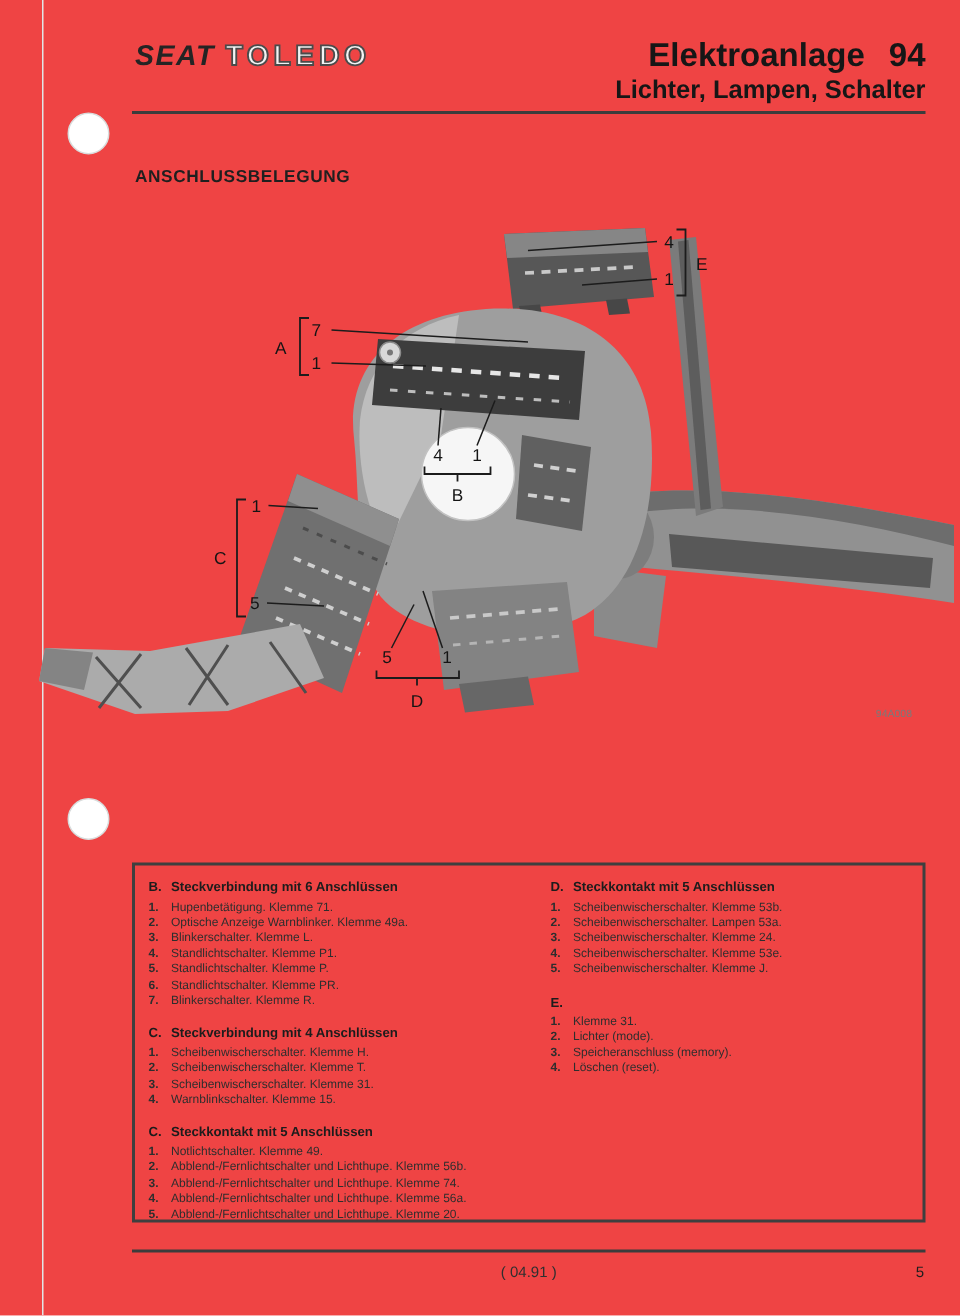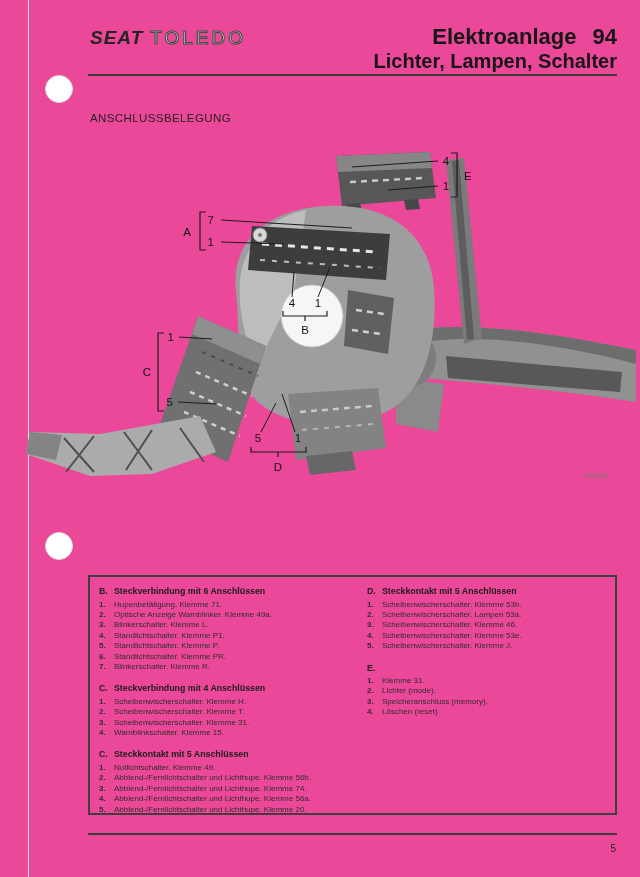--- a/index.html
+++ b/index.html
@@ -1,34 +1,34 @@
 <!DOCTYPE html>
 <html><head>
 <meta charset="utf-8">
 <style>
   html,body{margin:0;padding:0;background:#ffffff;}
-  .page{position:relative;width:640px;height:877px;background:#ec4899;overflow:hidden;
+  .page{position:relative;width:640px;height:877px;background:#ef4444;overflow:hidden;
         font-family:"Liberation Sans",sans-serif;color:#2b2b2b;}
   .edge-line{position:absolute;left:28px;top:0;width:1px;height:877px;background:#e1e4e5;}
   .hole{position:absolute;left:45px;width:26px;height:26px;border-radius:50%;
         border:1px solid #d8dcdc;background:#fff;}
   .hole-top{top:75px;}
   .hole-bottom{top:532px;}
 
   
   .logo{position:absolute;left:90px;top:27px;display:flex;gap:7px;align-items:baseline;white-space:nowrap;}
   .seat{font-size:19px;font-weight:900;font-style:italic;letter-spacing:1px;color:#242424;}
-  .toledo{font-size:19px;font-weight:400;letter-spacing:3px;color:#f3f3f3;
+  .toledo{font-size:19px;font-weight:700;letter-spacing:3px;color:#f3f3f3;
           -webkit-text-stroke:1.2px #4a4a4a;text-shadow:0 0 1px #8a8a8a;}
   .hdr-title{position:absolute;right:23px;top:24px;display:flex;gap:16px;
              font-size:22px;font-weight:bold;color:#161616;}
-  .hdr-sub{position:absolute;right:23px;top:50px;font-size:20px;font-weight:bold;color:#161616;}
+  .hdr-sub{position:absolute;right:23px;top:50px;font-size:17px;font-weight:bold;color:#161616;}
   .hdr-rule{position:absolute;left:88px;top:74px;width:529px;height:2px;background:#3c3c3c;}
 
-  .sec-title{position:absolute;left:90px;top:112px;font-size:11.5px;font-weight:normal;
+  .sec-title{position:absolute;left:90px;top:112px;font-size:11.5px;font-weight:bold;
              letter-spacing:.4px;color:#1f1f1f;}
 
   
   .figure{position:absolute;left:0;top:140px;width:640px;height:360px;}
   .figure svg{display:block;}
   .figure text{font-family:"Liberation Sans",sans-serif;font-size:11.5px;fill:#141414;}
   .figure .fig-id{font-size:7px;fill:#7a7a7a;}
   .cl{stroke:#1c1c1c;stroke-width:1;fill:none;}
   .cb{stroke:#1c1c1c;stroke-width:1.2;fill:none;}
 
@@ -270,21 +270,21 @@
         <div class="lg-row">
             <span class="n">1.</span>
             <span class="t">Scheibenwischerschalter. Klemme 53b.</span>
           </div>
         <div class="lg-row">
             <span class="n">2.</span>
             <span class="t">Scheibenwischerschalter. Lampen 53a.</span>
           </div>
         <div class="lg-row">
             <span class="n">3.</span>
-            <span class="t">Scheibenwischerschalter. Klemme 46.</span>
+            <span class="t">Scheibenwischerschalter. Klemme 24.</span>
           </div>
         <div class="lg-row">
             <span class="n">4.</span>
             <span class="t">Scheibenwischerschalter. Klemme 53e.</span>
           </div>
         <div class="lg-row">
             <span class="n">5.</span>
             <span class="t">Scheibenwischerschalter. Klemme J.</span>
           </div>
       </div>
@@ -308,14 +308,15 @@
         <div class="lg-row">
             <span class="n">4.</span>
             <span class="t">Löschen (reset).</span>
           </div>
       </div>
 
     </div>
   </div>
 
   <div class="ft-rule"></div>
+  <div class="ft-date">( 04.91 )</div>
   <div class="ft-page">5</div>
 </div>
 
 </body></html>

